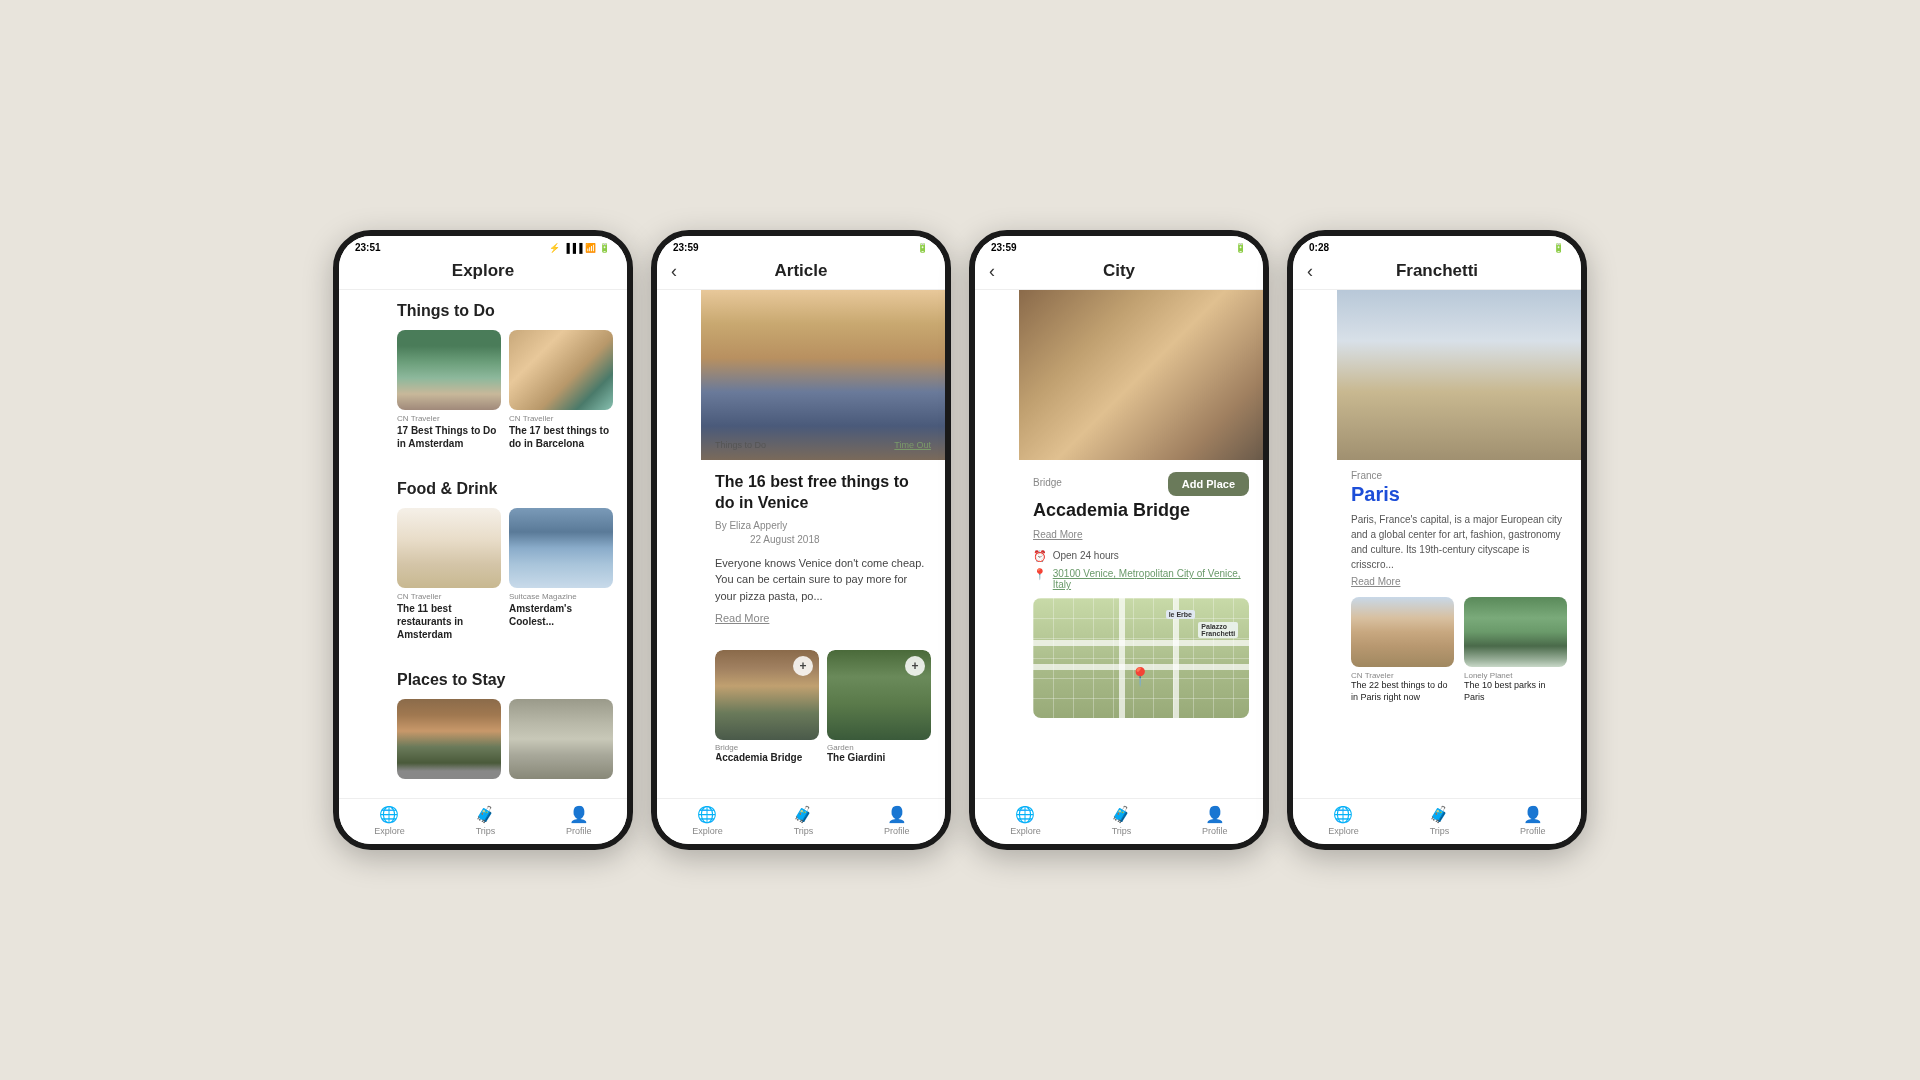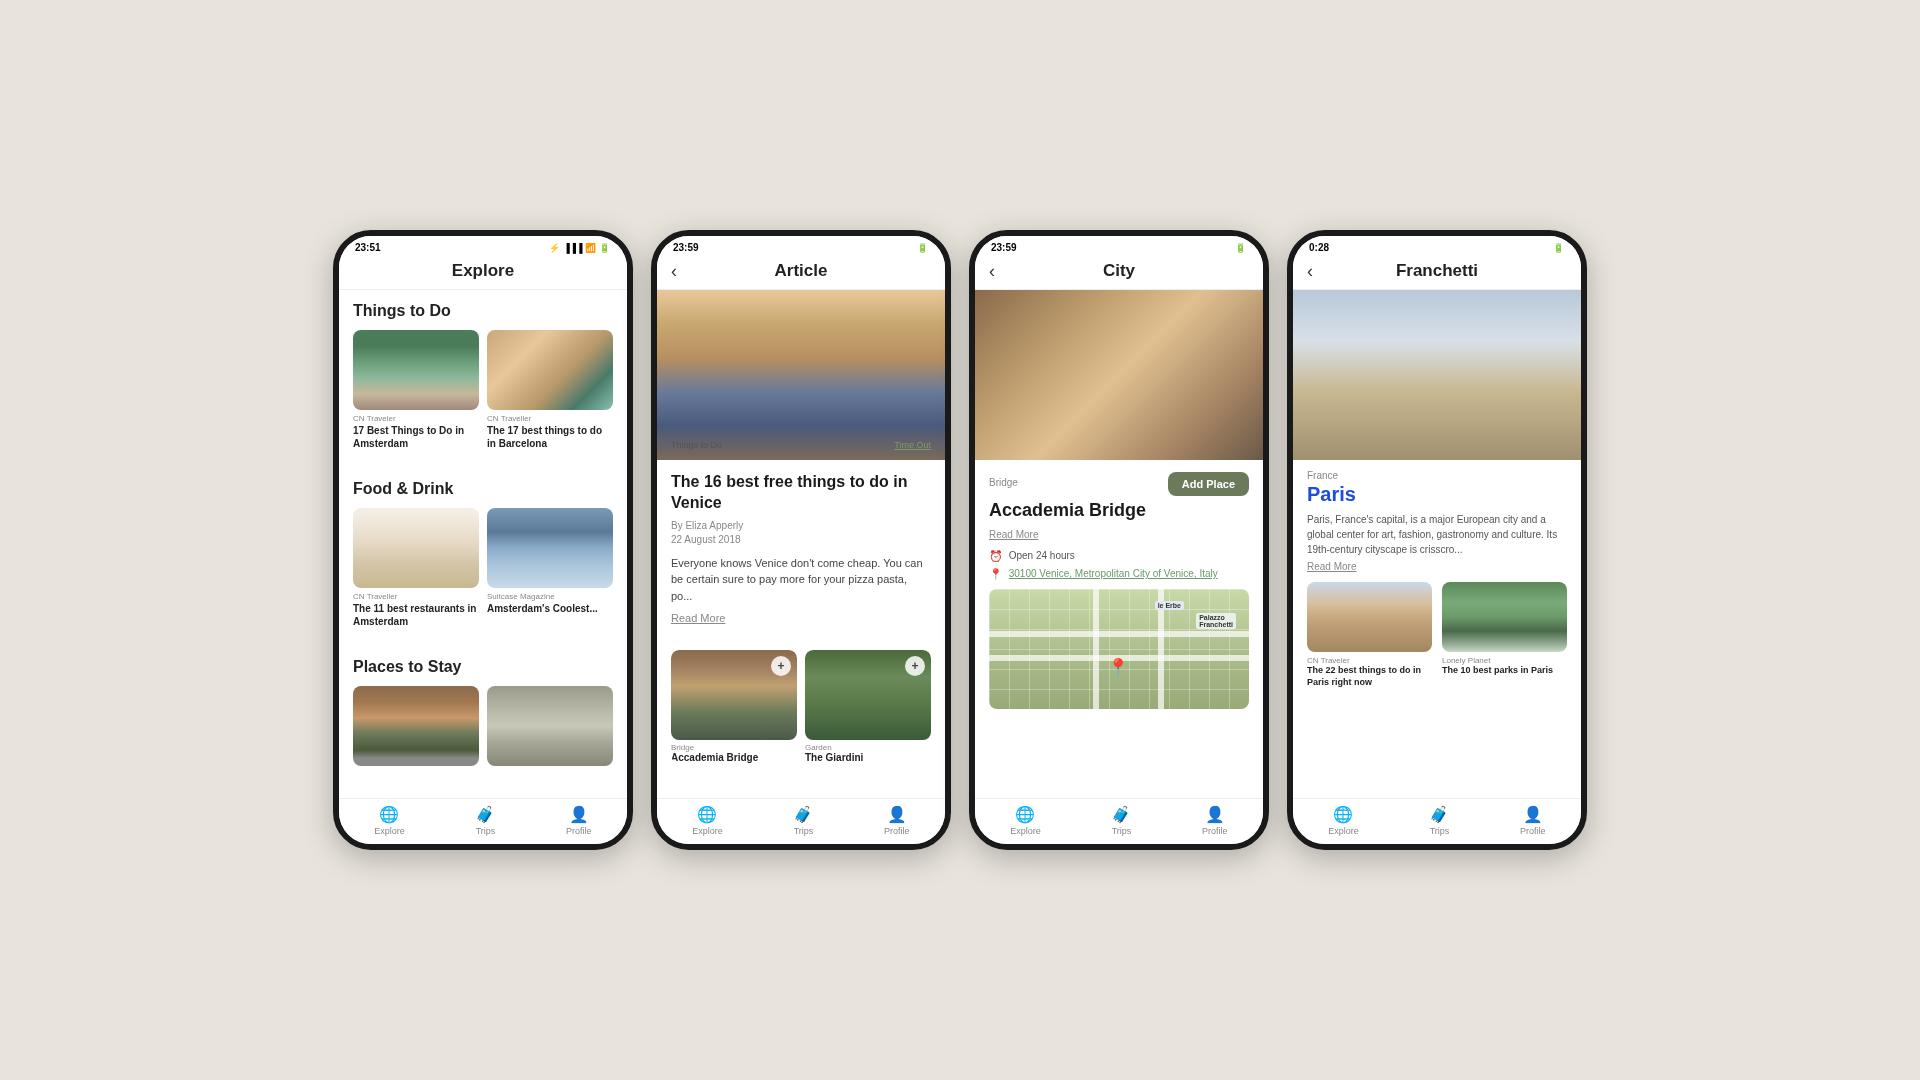--- a/index.html
+++ b/index.html
@@ -66,20 +66,21 @@
       font-weight: 600;
       color: #222;
     }
 
     
     .screen-content {
       flex: 1;
       overflow-y: auto;
       overflow-x: hidden;
       background: #fff;
+      padding-left: 44px;
     }
     .screen-content::-webkit-scrollbar { display: none; }
 
     
     .bottom-nav {
       display: flex;
       justify-content: space-around;
       align-items: center;
       padding: 6px 0 8px;
       border-top: 1px solid #eee;
@@ -177,21 +178,21 @@
       font-weight: 700;
       color: #1a1a1a;
       line-height: 1.3;
       margin-bottom: 6px;
     }
     .article-byline {
       font-size: 10px;
       color: #888;
       margin-bottom: 3px;
     }
-    .article-date { font-size: 10px; color: #888; margin-bottom: 10px; }
+    .article-date { font-size: 10px; color: #888; margin-bottom: 10px; margin-left: 35px; }
     .article-text {
       font-size: 11px;
       color: #444;
       line-height: 1.5;
       margin-bottom: 8px;
     }
     .read-more { font-size: 11px; color: #888; text-decoration: underline; margin-bottom: 14px; display: block; }
     .places-row { display: flex; gap: 8px; padding: 0 14px 14px; }
     .place-card {
       flex: 1;
@@ -335,21 +336,21 @@
     .dest-read-more { font-size: 10px; color: #888; text-decoration: underline; margin-bottom: 10px; display: block; }
     .dest-articles { display: flex; gap: 10px; }
     .dest-article-card { flex: 1; }
     .dest-article-img {
       width: 100%;
       height: 70px;
       border-radius: 8px;
       margin-bottom: 4px;
     }
     .dest-article-source { font-size: 8px; color: #888; }
-    .dest-article-title { font-size: 9px; font-weight: 700; color: #222; line-height: 1.3; }
+    .dest-article-title { font-size: 9px; font-weight: 400; color: #222; line-height: 1.3; }
 
     .img-paris-city {
       background: linear-gradient(180deg, #c8d8e8 0%, #d8c0a0 30%, #c8a880 50%, #b89870 70%, #a08860 100%);
     }
     .img-paris-park {
       background: linear-gradient(180deg, #5a8a5a 0%, #7aaa7a 30%, #6a9a6a 50%, #4a6a4a 70%, #9ab09a 90%, #c8d8c8 100%);
     }
   </style>
 </head>
 <body>

